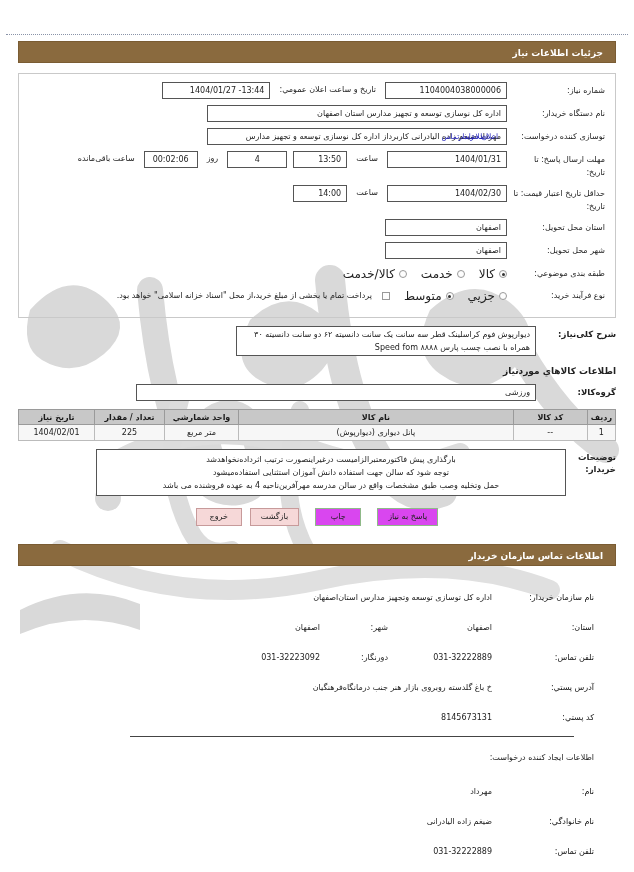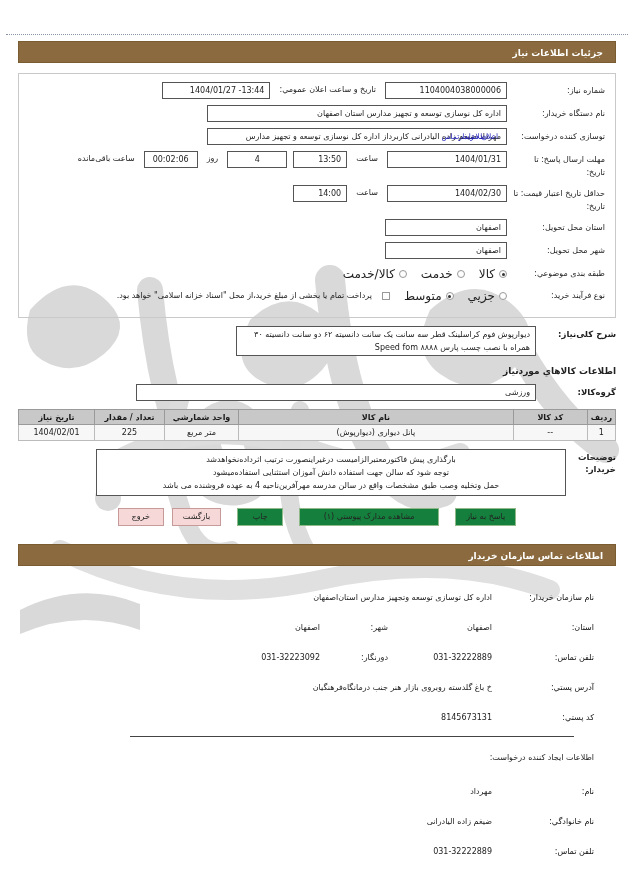--- a/index.html
+++ b/index.html
@@ -208,21 +208,21 @@
   .btn {
     font-size: 8px;
     padding: 2px 10px;
     border: 1px solid #9a9a9a;
     min-width: 46px;
     text-align: center;
     cursor: pointer;
     line-height: 12px;
     white-space: nowrap;
   }
-  .btn.green { background: #15803d; border-color: #8fb988; margin-left: 8px; }
+  .btn.green { background: #d946ef; border-color: #8fb988; margin-left: 8px; }
   .btn.green.wide { min-width: 140px; }
   .btn.pink { background: #f6d8d8; border-color: #c79a9a; }
 
   
   .contact { margin: 16px 40px 0 40px; font-size: 8px; }
   .crow { display: flex; align-items: baseline; margin-bottom: 10px; }
   .clabel { width: 86px; min-width: 86px; text-align: right; color: #111; }
   .cval   { min-width: 120px; text-align: right; color: #222; padding-right: 16px; margin-top: 11px; }
   .clabel2{ width: 58px; min-width: 58px; text-align: right; }
   .cval2  { min-width: 60px; text-align: right; padding-right: 10px; }
@@ -378,21 +378,20 @@
 
   <div class="notes-row">
     <div class="flabel">توضیحات خریدار:</div>
     <div class="fbox w-notes" style="text-align:center;">بارگذاری پیش  فاکتورمعتبرالزامیست   درغیراینصورت  ترتیب اثرداده‌نخواهدشد
 توجه شود که  سالن جهت  استفاده دانش آموزان  استثنایی  استفاده‌میشود
 حمل  وتخلیه  وصب طبق  مشخصات واقع  در  سالن  مدرسه  مهرآفرین‌ناحیه 4 به  عهده فروشنده می باشد</div>
   </div>
 
   <div class="btnbar">
     <div class="btn green">پاسخ به نیاز</div>
-    <div class="btn green wide">مشاهده مدارک پیوستي (۱)</div>
     <div class="btn green">چاپ</div>
     <div class="btn pink">بازگشت</div>
     <div class="btn pink">خروج</div>
   </div>
 
   <div class="sect-header second" style="margin-top:18px;">اطلاعات تماس سازمان خریدار</div>
 
   <div class="contact">
 
     <div class="crow">

